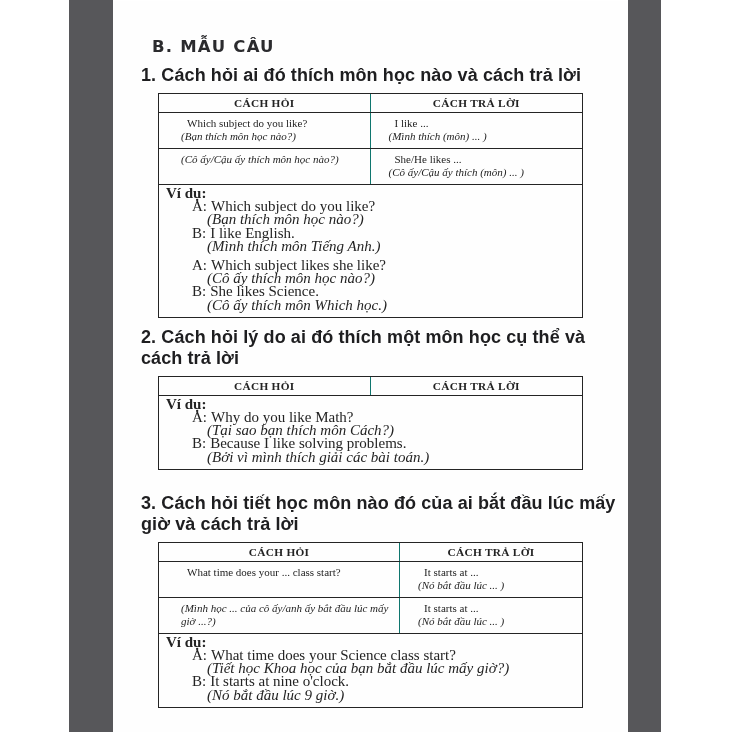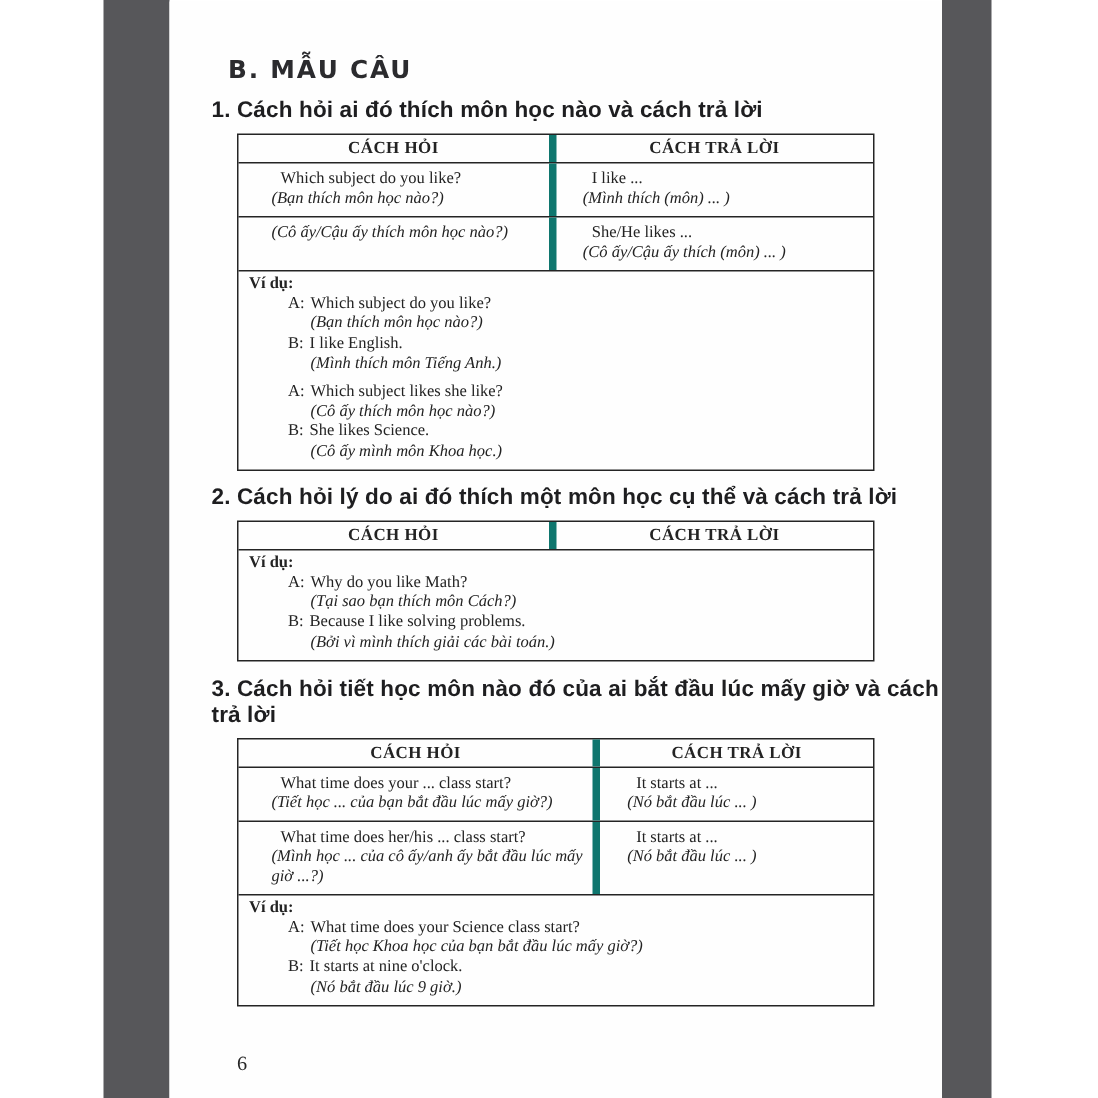--- a/index.html
+++ b/index.html
@@ -17,44 +17,44 @@
     position:absolute; left:113px; top:1px; width:515px; height:732px;
     background:#fefefe;
   }
   .title {
     font-family:"DejaVu Sans", sans-serif;
     font-weight:bold; font-size:16.5px; letter-spacing:1.2px;
     color:#2b2b2e; margin:36px 0 0 39px;
   }
   .sec-heading {
     font-family:"Liberation Sans", sans-serif;
-    font-weight:bold; font-size:15px; color:#1e1e20;
+    font-weight:bold; font-size:18px; color:#1e1e20;
     margin-left:28px; letter-spacing:0.1px;
   }
   .mh1 { margin-top:9px; }
   .mh2 { margin-top:9px;margin-left:28px; }
-  .mh3 { margin-top:10px; }
+  .mh3 { margin-top:23px; }
   .tbl {
     margin:7px 0 0 45px; width:425px;
     border:1.3px solid #242424;
   }
   .tbl-head { display:flex; border-bottom:1px solid #242424; }
   .th {
     font-weight:bold; font-size:11.3px; text-align:center;
     padding:3px 0 3px; letter-spacing:0.3px;
   }
-  .c1 { width:50%; border-right:5px solid #0f766e; }
+  .c1 { width:50%; border-right:1px solid #0f766e; }
   .c2 { width:50%; }
   .c1.w57 { width:57%; } .c2.w43 { width:43%; }
   .tbl-row { display:flex; border-bottom:1px solid #242424; }
   .td { font-size:11px; line-height:13px; padding:4px 6px 5px 22px; }
   .td.ans { padding-left:18px; }
   .en { padding-left:6px; }
   .vi { font-style:italic; }
-  .ex-box { font-size:11px; line-height:13.2px; padding:2px 8px 5px 7px; }
+  .ex-box { font-size:15px; line-height:13.2px; padding:2px 8px 5px 7px; }
   .ex-label { font-weight:bold; }
   .ex-item { padding-left:26px;font-family:Liberation Serif, serif; }
   .ex-item.gap { margin-top:6px; }
   .ex-line .spk { margin-right:4px; }
   .ex-vi { padding-left:15px; font-style:italic; }
   .page-number {
     font-size:13.5px; margin:30px 0 0 45px; color:#262626;
   }
 </style>
 </head>
@@ -103,21 +103,21 @@
           <div class="ex-item">
             <div class="ex-line"><span class="spk">B:</span><span>I like English.</span></div>
             <div class="ex-vi">(Mình thích môn Tiếng Anh.)</div>
           </div>
           <div class="ex-item gap">
             <div class="ex-line"><span class="spk">A:</span><span>Which subject likes she like?</span></div>
             <div class="ex-vi">(Cô ấy thích môn học nào?)</div>
           </div>
           <div class="ex-item">
             <div class="ex-line"><span class="spk">B:</span><span>She likes Science.</span></div>
-            <div class="ex-vi">(Cô ấy mình môn Khoa học.)</div>
+            <div class="ex-vi">(Cô ấy thích môn Which học.)</div>
           </div>
         </div>
       </div>
     </div>
 
     <div>
       <div class="sec-heading mh2">2. Cách hỏi lý do ai đó thích một môn học cụ thể và cách trả lời</div>
       <div class="tbl">
         <div class="tbl-head">
           <div class="th c1">CÁCH HỎI</div>
@@ -140,30 +140,28 @@
     <div>
       <div class="sec-heading mh3">3. Cách hỏi tiết học môn nào đó của ai bắt đầu lúc mấy giờ và cách trả lời</div>
       <div class="tbl">
         <div class="tbl-head">
           <div class="th c1 w57">CÁCH HỎI</div>
           <div class="th c2 w43">CÁCH TRẢ LỜI</div>
         </div>
         <div class="tbl-row">
           <div class="td c1 w57">
             <div class="en">What time does your ... class start?</div>
-            <div class="vi">(Tiết học ... của bạn bắt đầu lúc mấy giờ?)</div>
           </div>
           <div class="td c2 w43 ans">
             <div class="en">It starts at ...</div>
             <div class="vi">(Nó bắt đầu lúc ... )</div>
           </div>
         </div>
         <div class="tbl-row">
           <div class="td c1 w57">
-            <div class="en">What time does her/his ... class start?</div>
             <div class="vi">(Mình học ... của cô ấy/anh ấy bắt đầu lúc mấy giờ ...?)</div>
           </div>
           <div class="td c2 w43 ans">
             <div class="en">It starts at ...</div>
             <div class="vi">(Nó bắt đầu lúc ... )</div>
           </div>
         </div>
         <div class="ex-box">
           <div class="ex-label">Ví dụ:</div>
           <div class="ex-item">

